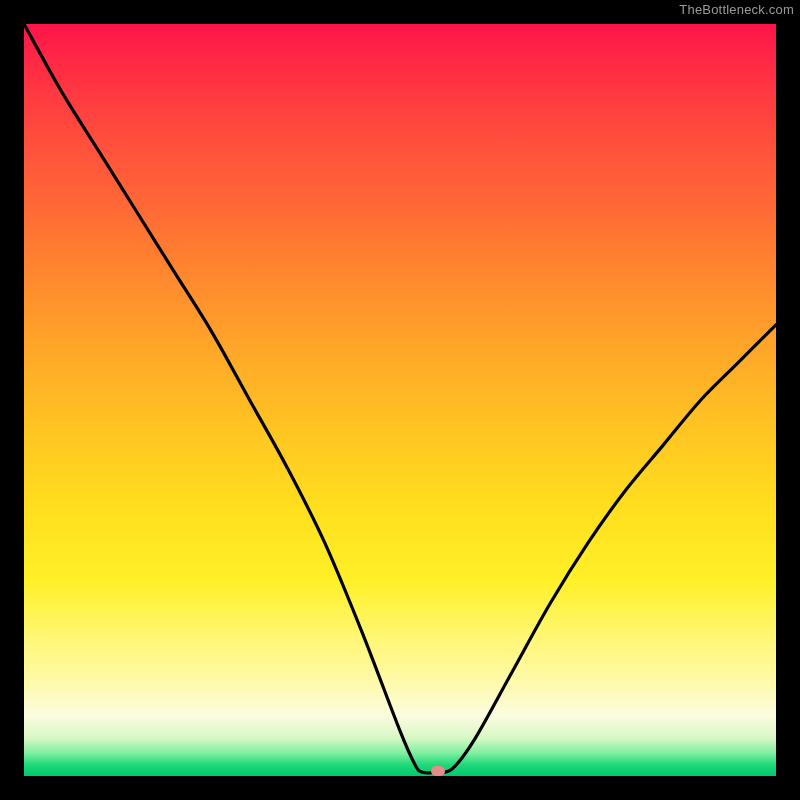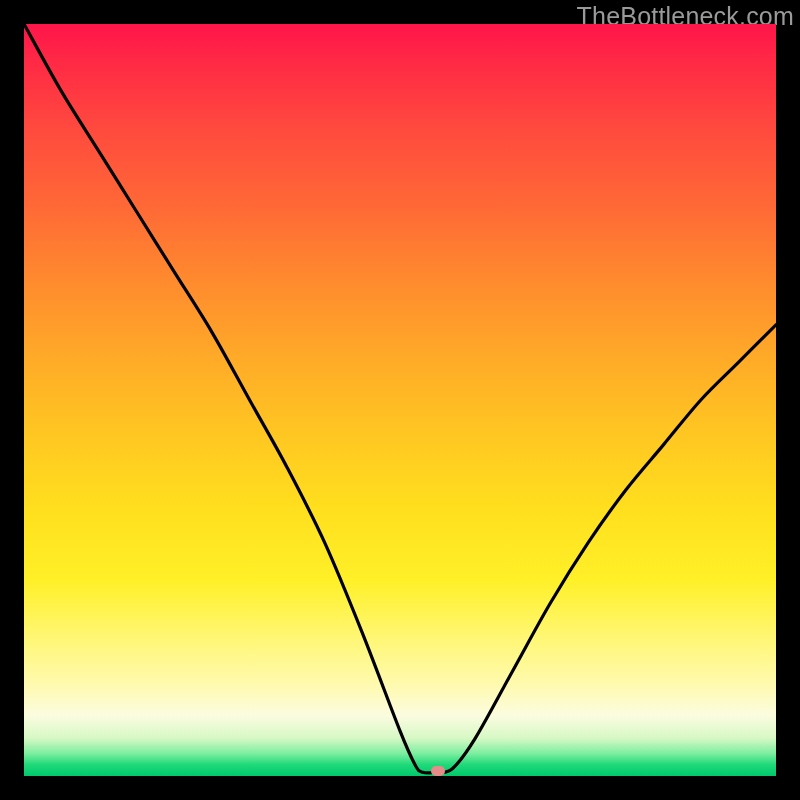--- a/index.html
+++ b/index.html
@@ -56,21 +56,21 @@
     width: 14px;
     height: 10px;
     border-radius: 5px;
     background: #e68a8a;
   }
   .watermark {
     position: absolute;
     top: 2px;
     right: 6px;
     color: #9a9a9a;
-    font-size: 25px;
+    font-size: 13px;
     letter-spacing: 0.2px;
     font-weight: 500;
     user-select: none;
   }
 </style>
 </head>
 <body>
 
 <div class="frame">
 

